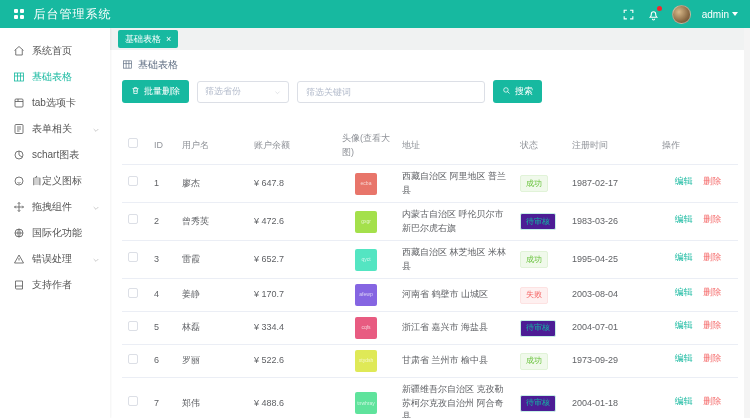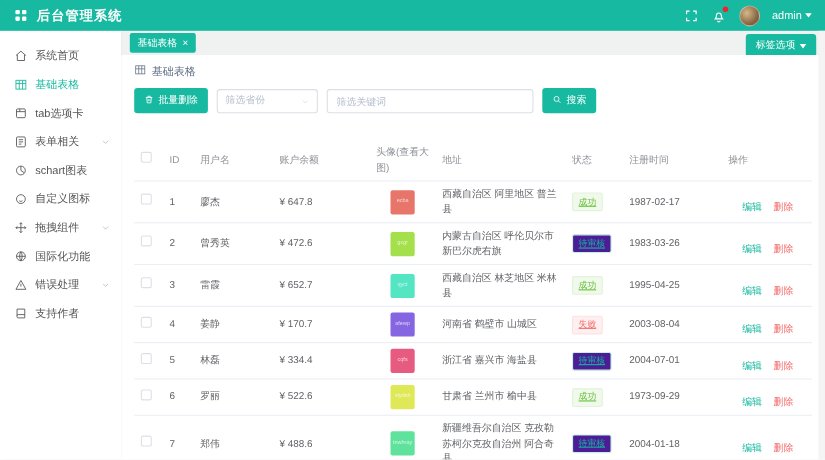--- a/index.html
+++ b/index.html
@@ -3,21 +3,21 @@
 <meta charset="utf-8">
 <style>
   * { margin:0; padding:0; box-sizing:border-box; }
   html,body { width:750px; height:418px; overflow:hidden; }
   body { font-family:"Liberation Sans","DejaVu Sans",sans-serif; font-size:10px; color:#606266; background:#f0f2f2; position:relative; }
 
   
   .header { position:absolute; top:0; left:0; right:0; height:28px; background:#17b9a0; color:#fff; display:flex; align-items:center; padding:0 12px; z-index:30; }
   .logo-grid { display:grid; grid-template-columns:4px 4px; grid-template-rows:4px 4px; gap:1.5px; margin:0 10px 0 2px; cursor:pointer; }
   .logo-grid span { background:#fff; border-radius:1px; }
-  .header-title { font-size:12px; font-weight:bold; letter-spacing:1px; }
+  .header-title { font-size:12px; font-weight:normal; letter-spacing:1px; }
   .header-right { margin-left:auto; display:flex; align-items:center; gap:11px; }
   .hicon { width:14px; height:14px; display:inline-flex; align-items:center; justify-content:center; cursor:pointer; position:relative; }
   .hicon svg { width:13px; height:13px; stroke:#fff; fill:none; stroke-width:2; }
   .bell-dot { position:absolute; top:-1px; right:-1px; width:5px; height:5px; border-radius:50%; background:#f5222d; }
   .avatar { width:19px; height:19px; border-radius:50%; background:radial-gradient(circle at 35% 35%, #d8b98a, #8a6a45 60%, #5d4428); border:1px solid rgba(255,255,255,.4); cursor:pointer; }
   .username { font-size:10px; display:flex; align-items:center; gap:3px; cursor:pointer; }
   .caret { width:0; height:0; border-left:3.5px solid transparent; border-right:3.5px solid transparent; border-top:4px solid #fff; display:inline-block; }
 
   
   .sidebar { position:absolute; top:28px; left:0; bottom:0; width:110px; background:#fff; box-shadow:1px 0 2px rgba(0,0,0,.05); padding-top:10px; z-index:20; }
@@ -48,26 +48,26 @@
   .kw-input { width:188px; height:22px; border:1px solid #dcdfe6; border-radius:3px; padding:0 8px; font-size:9px; color:#606266; font-family:inherit; outline:none; }
   .kw-input::placeholder { color:#b4bccc; }
 
   table { width:100%; border-collapse:collapse; table-layout:fixed; }
   th, td { font-size:9px; font-weight:normal; text-align:left; padding:5px 6px; border-bottom:1px solid #ebeef5; color:#606266; vertical-align:middle; word-break:break-all; line-height:1.5; }
   th { color:#909399; background:#fff; }
   col.c-check{width:26px;} col.c-id{width:28px;} col.c-name{width:72px;} col.c-balance{width:88px;} col.c-avatar{width:60px;} col.c-addr{width:118px;} col.c-status{width:52px;} col.c-date{width:90px;} col.c-action{width:auto;}
   .checkbox { width:10px; height:10px; border:1px solid #dcdfe6; border-radius:2px; background:#fff; display:inline-block; cursor:pointer; }
   .avatar-cell { text-align:center; }
   .avatar-sq { width:22px; height:22px; border-radius:2px; display:inline-flex; align-items:center; justify-content:center; font-size:5px; color:rgba(255,255,255,.7); overflow:hidden; cursor:pointer; }
-  .badge { display:inline-block; font-size:8px; padding:1.5px 5px; border-radius:2px; border:1px solid transparent; white-space:nowrap;text-decoration:underline; }
+  .badge { display:inline-block; font-size:8px; padding:1.5px 5px; border-radius:2px; border:1px solid transparent; white-space:nowrap; }
   .badge.success { color:#67c23a; background:#f0f9eb; border-color:#e1f3d8; }
   .badge.pending { color:#12b7a2; background:#4c1d95; border-color:#c6f1e7;text-align:right; }
   .badge.danger  { color:#f56c6c; background:#fef0f0; border-color:#fde2e2; }
   .action-cell { text-align:center; white-space:nowrap; }
-  .link-btn { border:none; background:none; font-size:9px; cursor:pointer; font-family:inherit; display:inline-flex; align-items:flex-start; gap:2px; padding:0 3px; }
+  .link-btn { border:none; background:none; font-size:9px; cursor:pointer; font-family:inherit; display:inline-flex; align-items:flex-end; gap:2px; padding:0 3px; }
   .link-edit { color:#17b9a0; }
   .link-del { color:#f56c6c; }
 
   .scrollbar-track { position:absolute; top:28px; right:0; bottom:0; width:6px; background:#f4f4f4; z-index:40; }
   .scrollbar-thumb { position:absolute; top:28px; right:1px; width:4px; height:34px; border-radius:2px; background:#b8bcc2; cursor:pointer; }
 </style>
 </head>
 <body>
 
 <div class="header">
@@ -202,24 +202,20 @@
 
   </div>
   </div>
 
 <div class="main">
   <div class="tabbar">
       <div class="tab-chip">
         <span>基础表格</span>
         <span class="tab-close">×</span>
       </div>
-    <button class="tag-options-btn">
-      <span>标签选项</span>
-        <i class="caret" style="border-top-color:#fff"></i>
-    </button>
   </div>
 
   <div class="content">
     <div class="breadcrumb">
       <span><svg viewBox="0 0 24 24">
             <rect x="3" y="4" width="18" height="16"></rect>
             <path d="M3 10h18M9 4v16M15 4v16"></path>
           </svg></span>
       <span>基础表格</span>
     </div>

